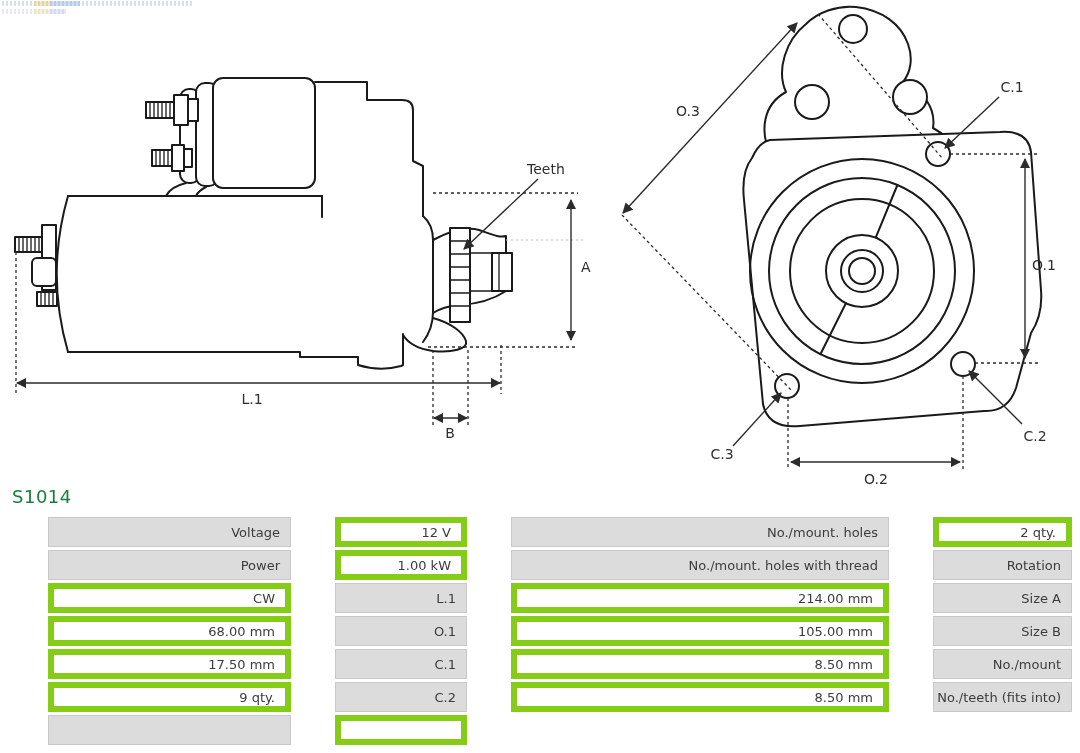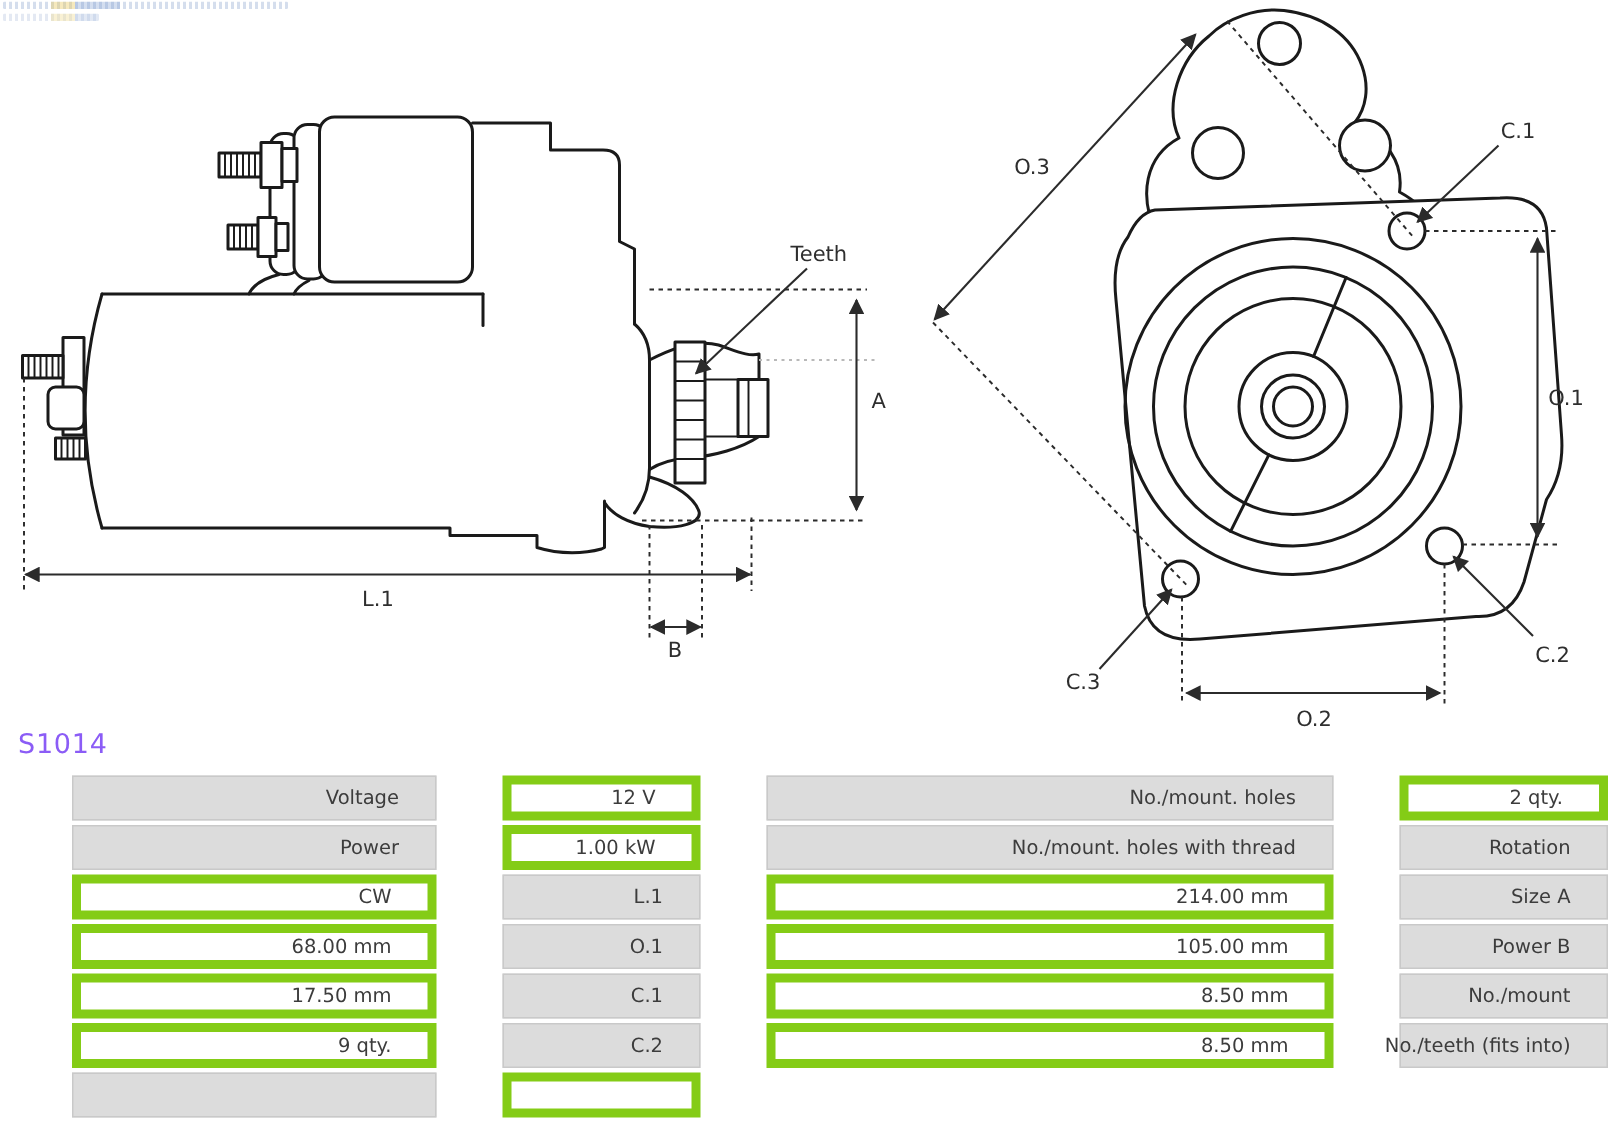--- a/index.html
+++ b/index.html
@@ -14,34 +14,34 @@
       linear-gradient(90deg, rgba(120,150,200,0) 0 32px, rgba(232,200,90,.40) 32px 48px, rgba(130,160,210,.35) 48px 78px, rgba(120,150,200,0) 78px 100%),
       repeating-linear-gradient(90deg, rgba(115,145,195,.30) 0 2px, rgba(0,0,0,0) 2px 4px);
   }
   .wm-row1{width:190px;}
   .wm-row2{width:64px;margin-top:3px;opacity:.65;}
 
   .drawings-svg{position:absolute;left:0;top:0;}
 
   .part-number{
     position:absolute;left:12px;top:486px;
-    font-size:18px;color:#8b5cf6;letter-spacing:.5px;
+    font-size:18px;color:#15803d;letter-spacing:.5px;
   }
 
   .spec-table{
     position:absolute;left:8px;top:517px;width:1064px;
     display:grid;
     grid-template-columns:283px 172px 418px 179px;
     grid-auto-rows:30px;
     row-gap:3px;column-gap:4px;
     font-size:13px;color:#3c3c3c;
   }
   .cell{
     display:flex;align-items:center;justify-content:flex-end;
-    padding-right:24px;box-sizing:border-box;white-space:nowrap;margin-left:40px;
+    padding-right:10px;box-sizing:border-box;white-space:nowrap;margin-left:40px;
   }
   .cell.lbl{background:#dcdcdc;border:1px solid #c9c9c9;}
   .cell.val{background:#ffffff;border:6px solid #84cc16;}
 
   svg .outline{fill:none;stroke:#1a1a1a;stroke-width:2;stroke-linejoin:round;stroke-linecap:round;}
   svg .outline-fill{fill:#ffffff;stroke:#1a1a1a;stroke-width:2;stroke-linejoin:round;}
   svg .thin{fill:none;stroke:#1a1a1a;stroke-width:1.3;}
   svg .dim{fill:none;stroke:#2b2b2b;stroke-width:1.4;}
   svg .dot{fill:none;stroke:#2b2b2b;stroke-width:1.3;stroke-dasharray:3,3;}
   svg .dot-light{fill:none;stroke:#b9b9b9;stroke-width:1.2;stroke-dasharray:2,3;}
@@ -222,21 +222,21 @@
   <div class="cell lbl">Rotation</div>
   <div class="cell val">CW</div>
   <div class="cell lbl">L.1</div>
   <div class="cell val">214.00 mm</div>
 
   <div class="cell lbl">Size A</div>
   <div class="cell val">68.00 mm</div>
   <div class="cell lbl">O.1</div>
   <div class="cell val">105.00 mm</div>
 
-  <div class="cell lbl">Power B</div>
+  <div class="cell lbl">Size B</div>
   <div class="cell val">17.50 mm</div>
   <div class="cell lbl">C.1</div>
   <div class="cell val">8.50 mm</div>
 
   <div class="cell lbl">No./mount</div>
   <div class="cell val">9 qty.</div>
   <div class="cell lbl">C.2</div>
   <div class="cell val">8.50 mm</div>
 
   <div class="cell lbl">No./teeth (fits into)</div>

